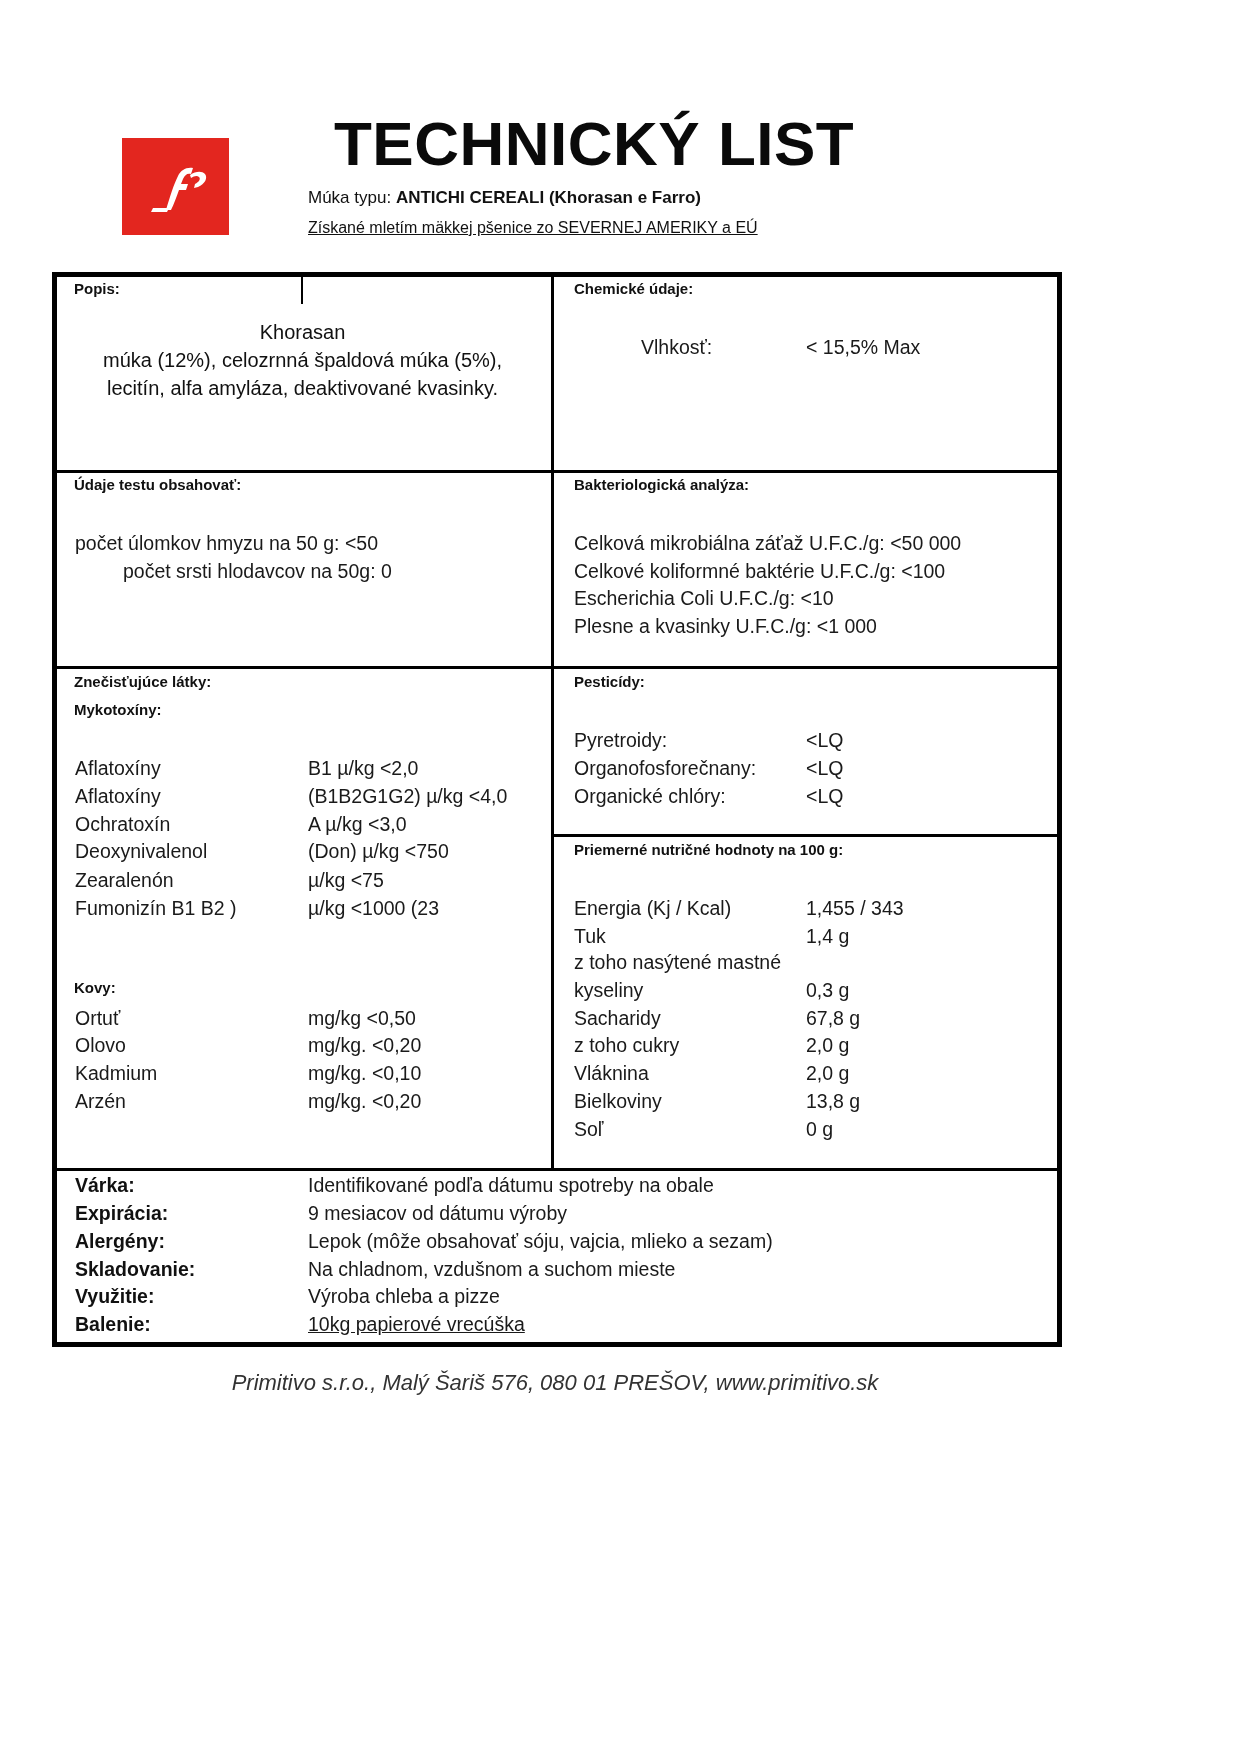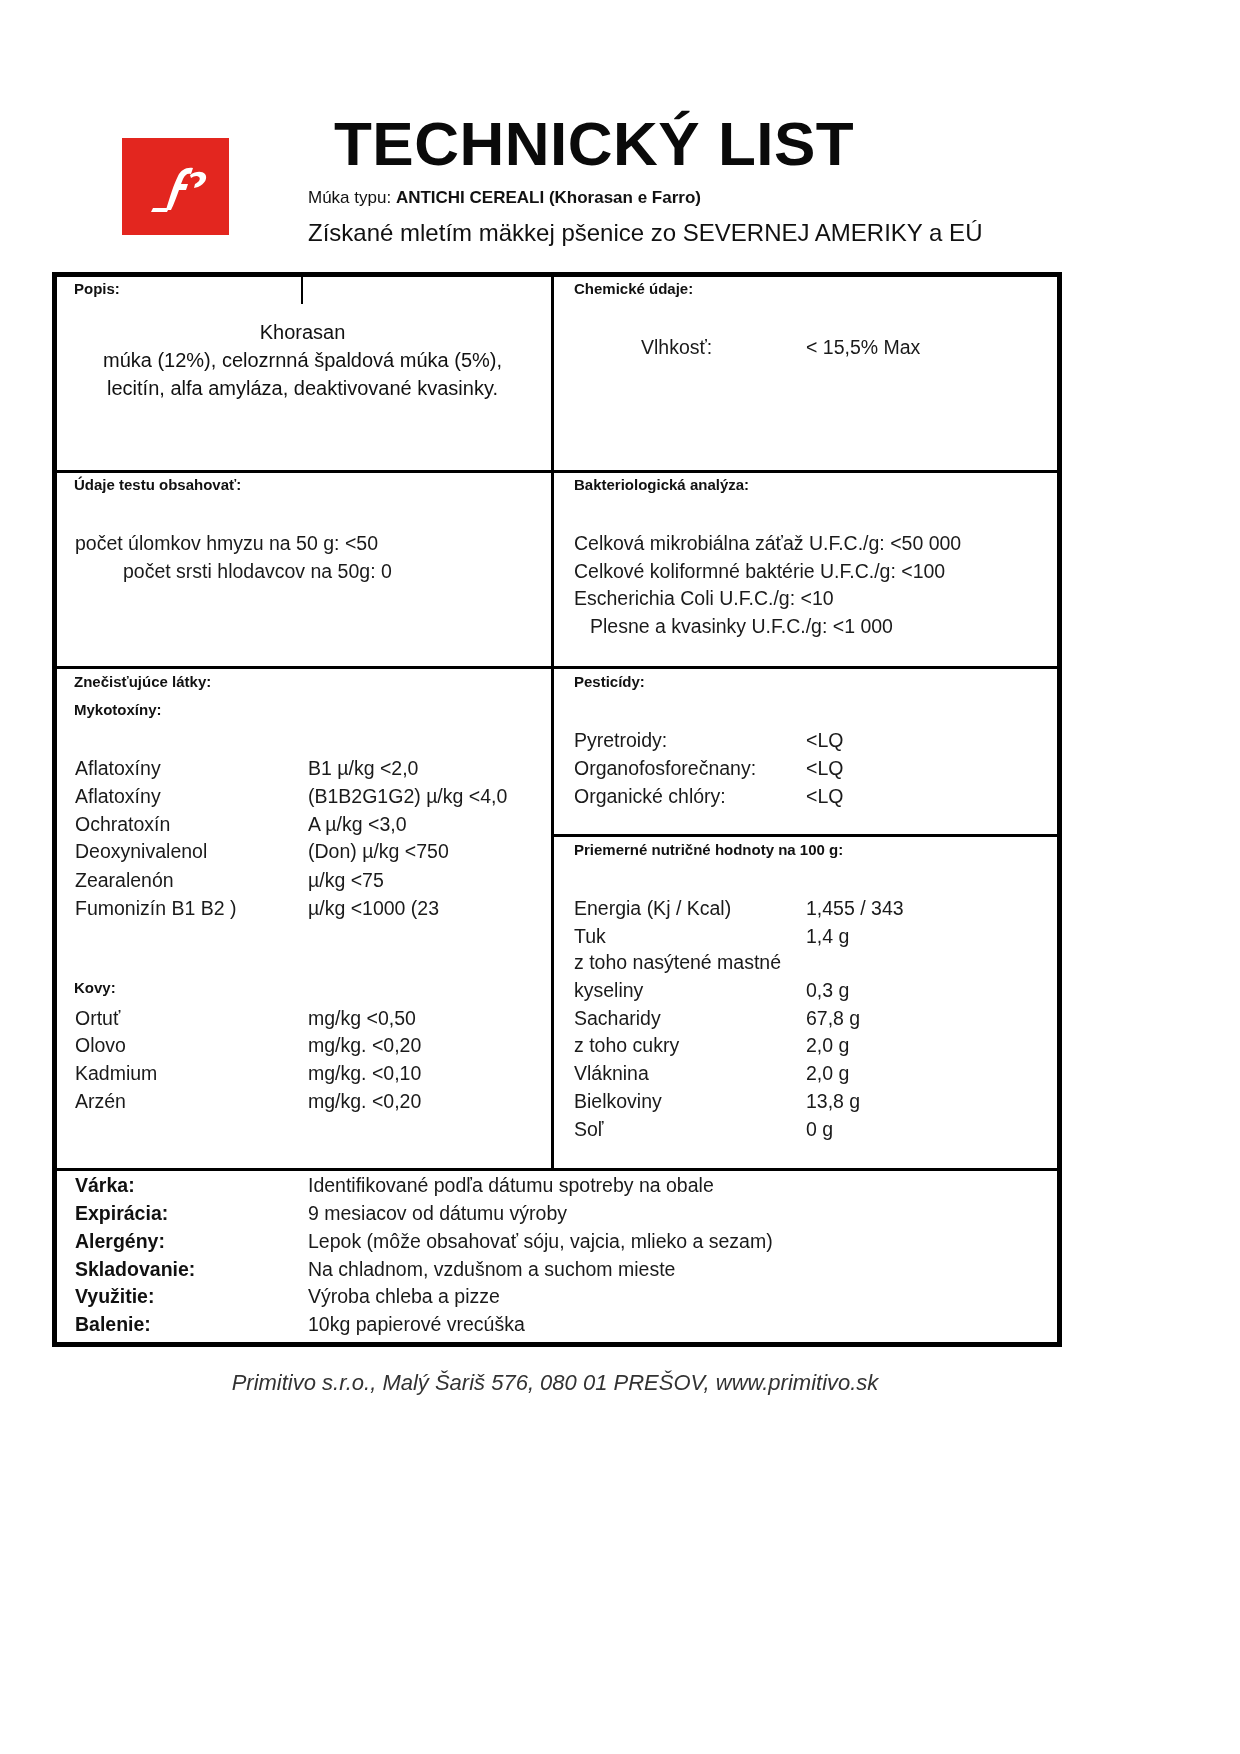--- a/index.html
+++ b/index.html
@@ -2,21 +2,21 @@
 <html><head>
 <meta charset="utf-8">
 <style>
   html, body { margin:0; padding:0; background:#ffffff; }
   body { width:1240px; height:1754px; position:relative; font-family:"Liberation Sans", sans-serif; color:#111; overflow:hidden; }
   .abs { position:absolute; }
   .logo { left:122px; top:138px; width:107px; height:97px; background:#e3261f; }
   .title { left:334px; top:108px; font-size:62px; font-weight:bold; letter-spacing:0.5px; color:#0a0a0a; font-family:"Liberation Sans", sans-serif; }
   .sub1 { left:308px; top:188px; font-size:17px; }
   .sub1 b { font-weight:bold; }
-  .sub2 { left:308px; top:219px; font-size:24px; }
+  .sub2 { left:308px; top:219px; font-size:16px;text-decoration:underline; }
   .box { left:52px; top:272px; width:1000px; height:1065px; border:5px solid #000; }
   .vline { background:#000; width:3px; }
   .hline { background:#000; height:3px; }
   .hd { font-size:15px; font-weight:bold; }
   .t { font-size:19.5px; color:#1a1a1a; white-space:nowrap; }
   .desc { left:60px; width:485px; top:318px; text-align:center; font-size:20px; line-height:28px; }
   .row { position:absolute; font-size:19.5px; white-space:nowrap; }
   .bl { font-weight:bold; font-size:19.5px; }
   .footer { left:0; width:1110px; top:1370px; text-align:center; font-size:22px; font-style:italic; color:#333; }
 </style>
@@ -60,21 +60,21 @@
 <div class="row t" style="left:806px; top:336px;">&lt; 15,5% Max</div>
 
 <div class="abs hd" style="left:74px; top:476px;">Údaje testu obsahovať:</div>
 <div class="row t" style="left:75px; top:532px;">počet úlomkov hmyzu na 50 g: &lt;50</div>
 <div class="row t" style="left:75px; top:560px;margin-left:48px;">počet srsti hlodavcov na 50g: 0</div>
 
 <div class="abs hd" style="left:574px; top:476px;">Bakteriologická analýza:</div>
 <div class="row t" style="left:574px; top:532px;">Celková mikrobiálna záťaž U.F.C./g: &lt;50 000</div>
 <div class="row t" style="left:574px; top:560px;">Celkové koliformné baktérie U.F.C./g: &lt;100</div>
 <div class="row t" style="left:574px; top:587px;">Escherichia Coli U.F.C./g: &lt;10</div>
-<div class="row t" style="left:590px; top:615px;">Plesne a kvasinky U.F.C./g: &lt;1 000</div>
+<div class="row t" style="left:574px; top:615px;">Plesne a kvasinky U.F.C./g: &lt;1 000</div>
 
 <div class="abs hd" style="left:74px; top:673px;">Znečisťujúce látky:</div>
 <div class="abs hd" style="left:74px; top:701px;">Mykotoxíny:</div>
 
 <div class="row t" style="left:75px; top:757px;">Aflatoxíny</div>
 <div class="row t" style="left:308px; top:757px;">B1 µ/kg &lt;2,0</div>
 <div class="row t" style="left:75px; top:785px;">Aflatoxíny</div>
 <div class="row t" style="left:308px; top:785px;">(B1B2G1G2) µ/kg &lt;4,0</div>
 <div class="row t" style="left:75px; top:813px;">Ochratoxín</div>
 <div class="row t" style="left:308px; top:813px;">A µ/kg &lt;3,0</div>
@@ -126,15 +126,15 @@
 <div class="row t" style="left:308px; top:1174px;">Identifikované podľa dátumu spotreby na obale</div>
 <div class="row bl" style="left:75px; top:1202px;">Expirácia:</div>
 <div class="row t" style="left:308px; top:1202px;">9 mesiacov od dátumu výroby</div>
 <div class="row bl" style="left:75px; top:1230px;">Alergény:</div>
 <div class="row t" style="left:308px; top:1230px;">Lepok (môže obsahovať sóju, vajcia, mlieko a sezam)</div>
 <div class="row bl" style="left:75px; top:1258px;">Skladovanie:</div>
 <div class="row t" style="left:308px; top:1258px;">Na chladnom, vzdušnom a suchom mieste</div>
 <div class="row bl" style="left:75px; top:1285px;">Využitie:</div>
 <div class="row t" style="left:308px; top:1285px;">Výroba chleba a pizze</div>
 <div class="row bl" style="left:75px; top:1313px;">Balenie:</div>
-<div class="row t" style="left:308px; top:1313px;">10kg papierové vrecúška</div>
+<div class="row t" style="left:308px; top:1313px;text-decoration:underline;">10kg papierové vrecúška</div>
 
 <div class="abs footer">Primitivo s.r.o., Malý Šariš 576, 080 01 PREŠOV, www.primitivo.sk</div>
 
 </body></html>

